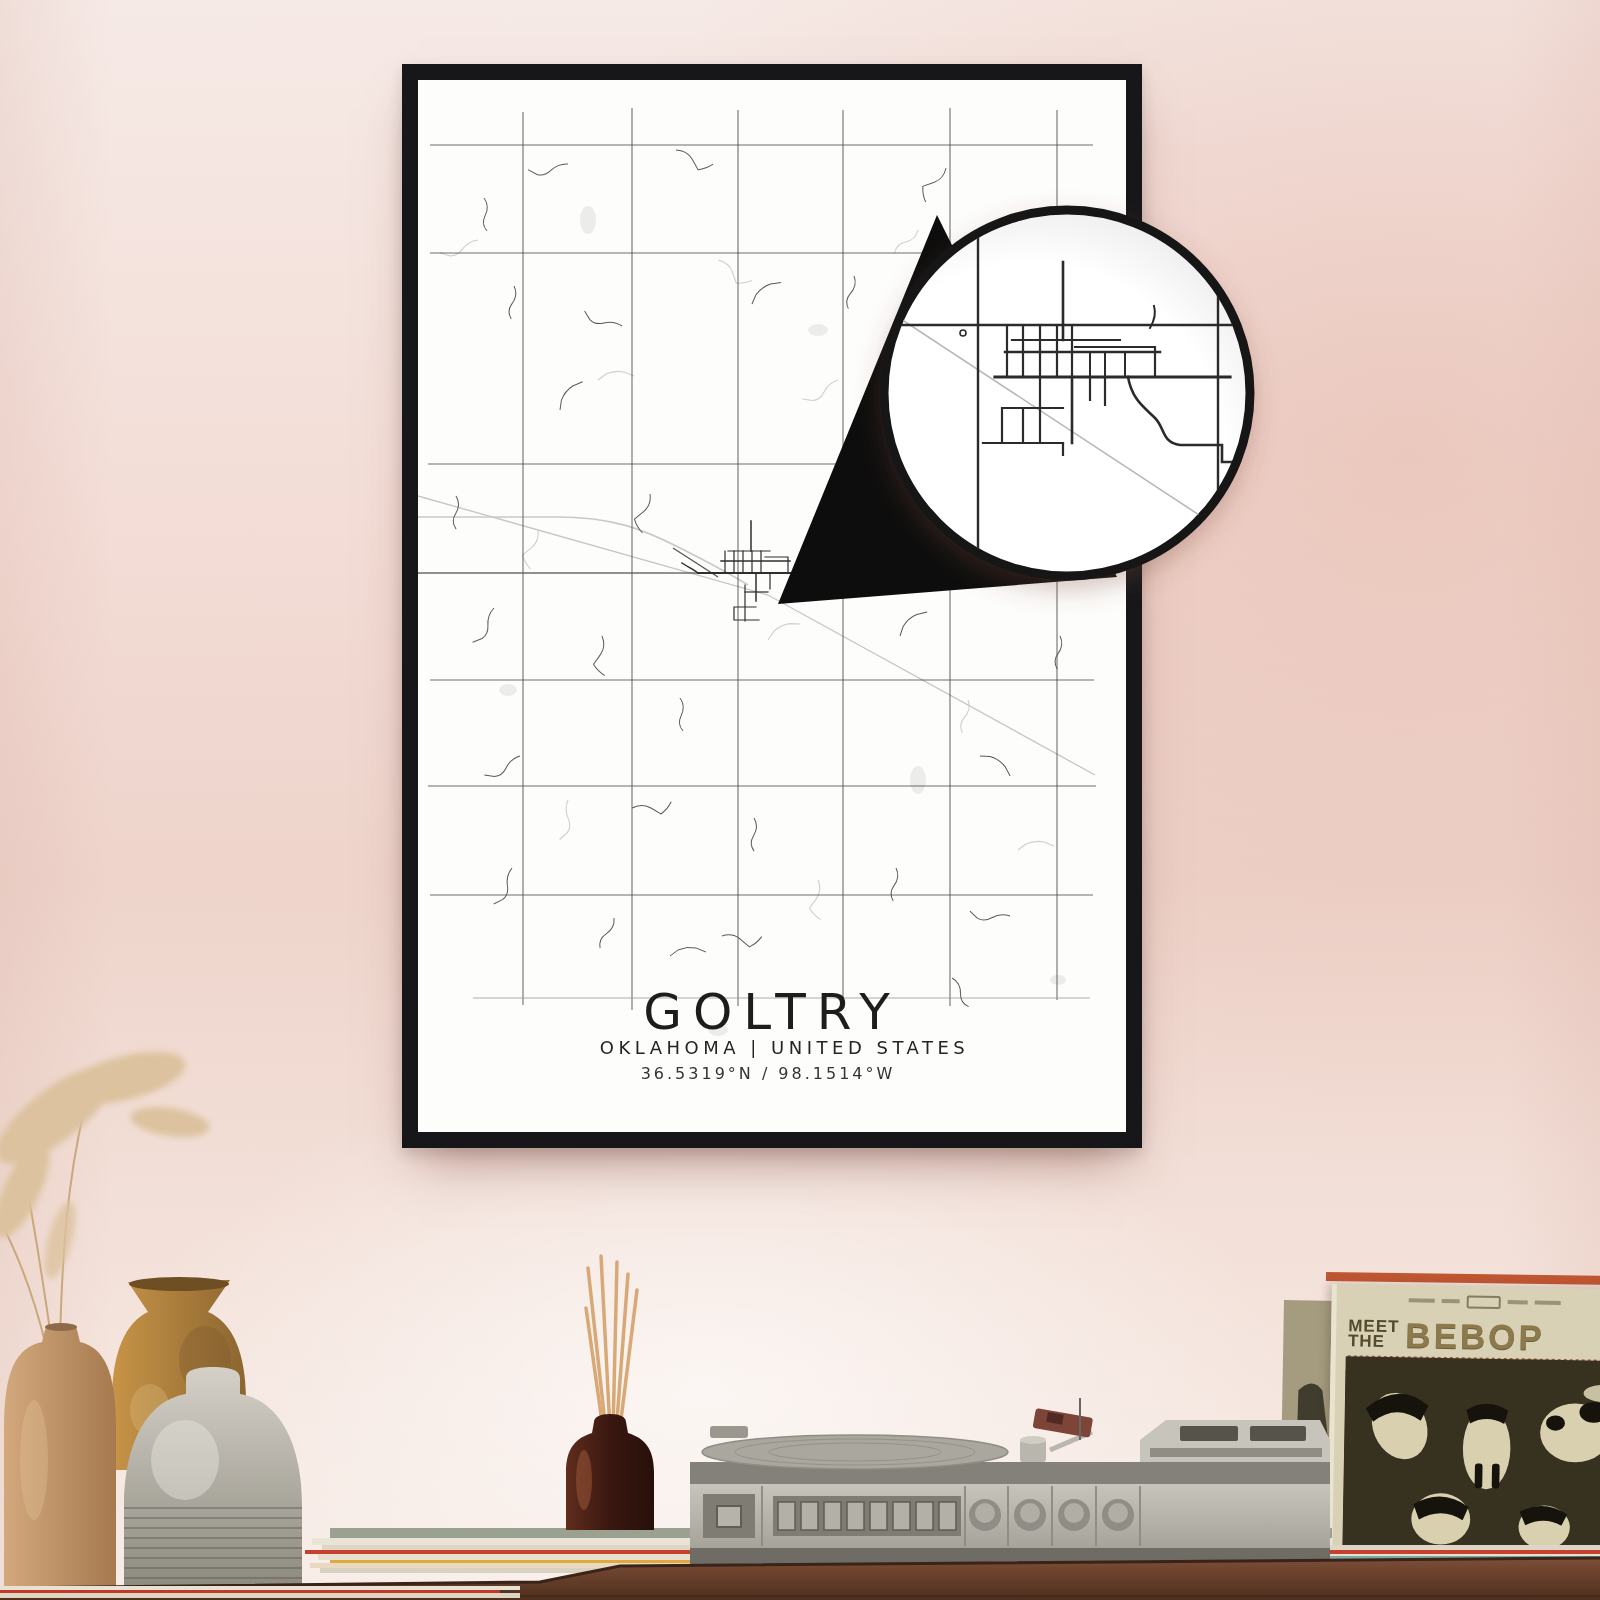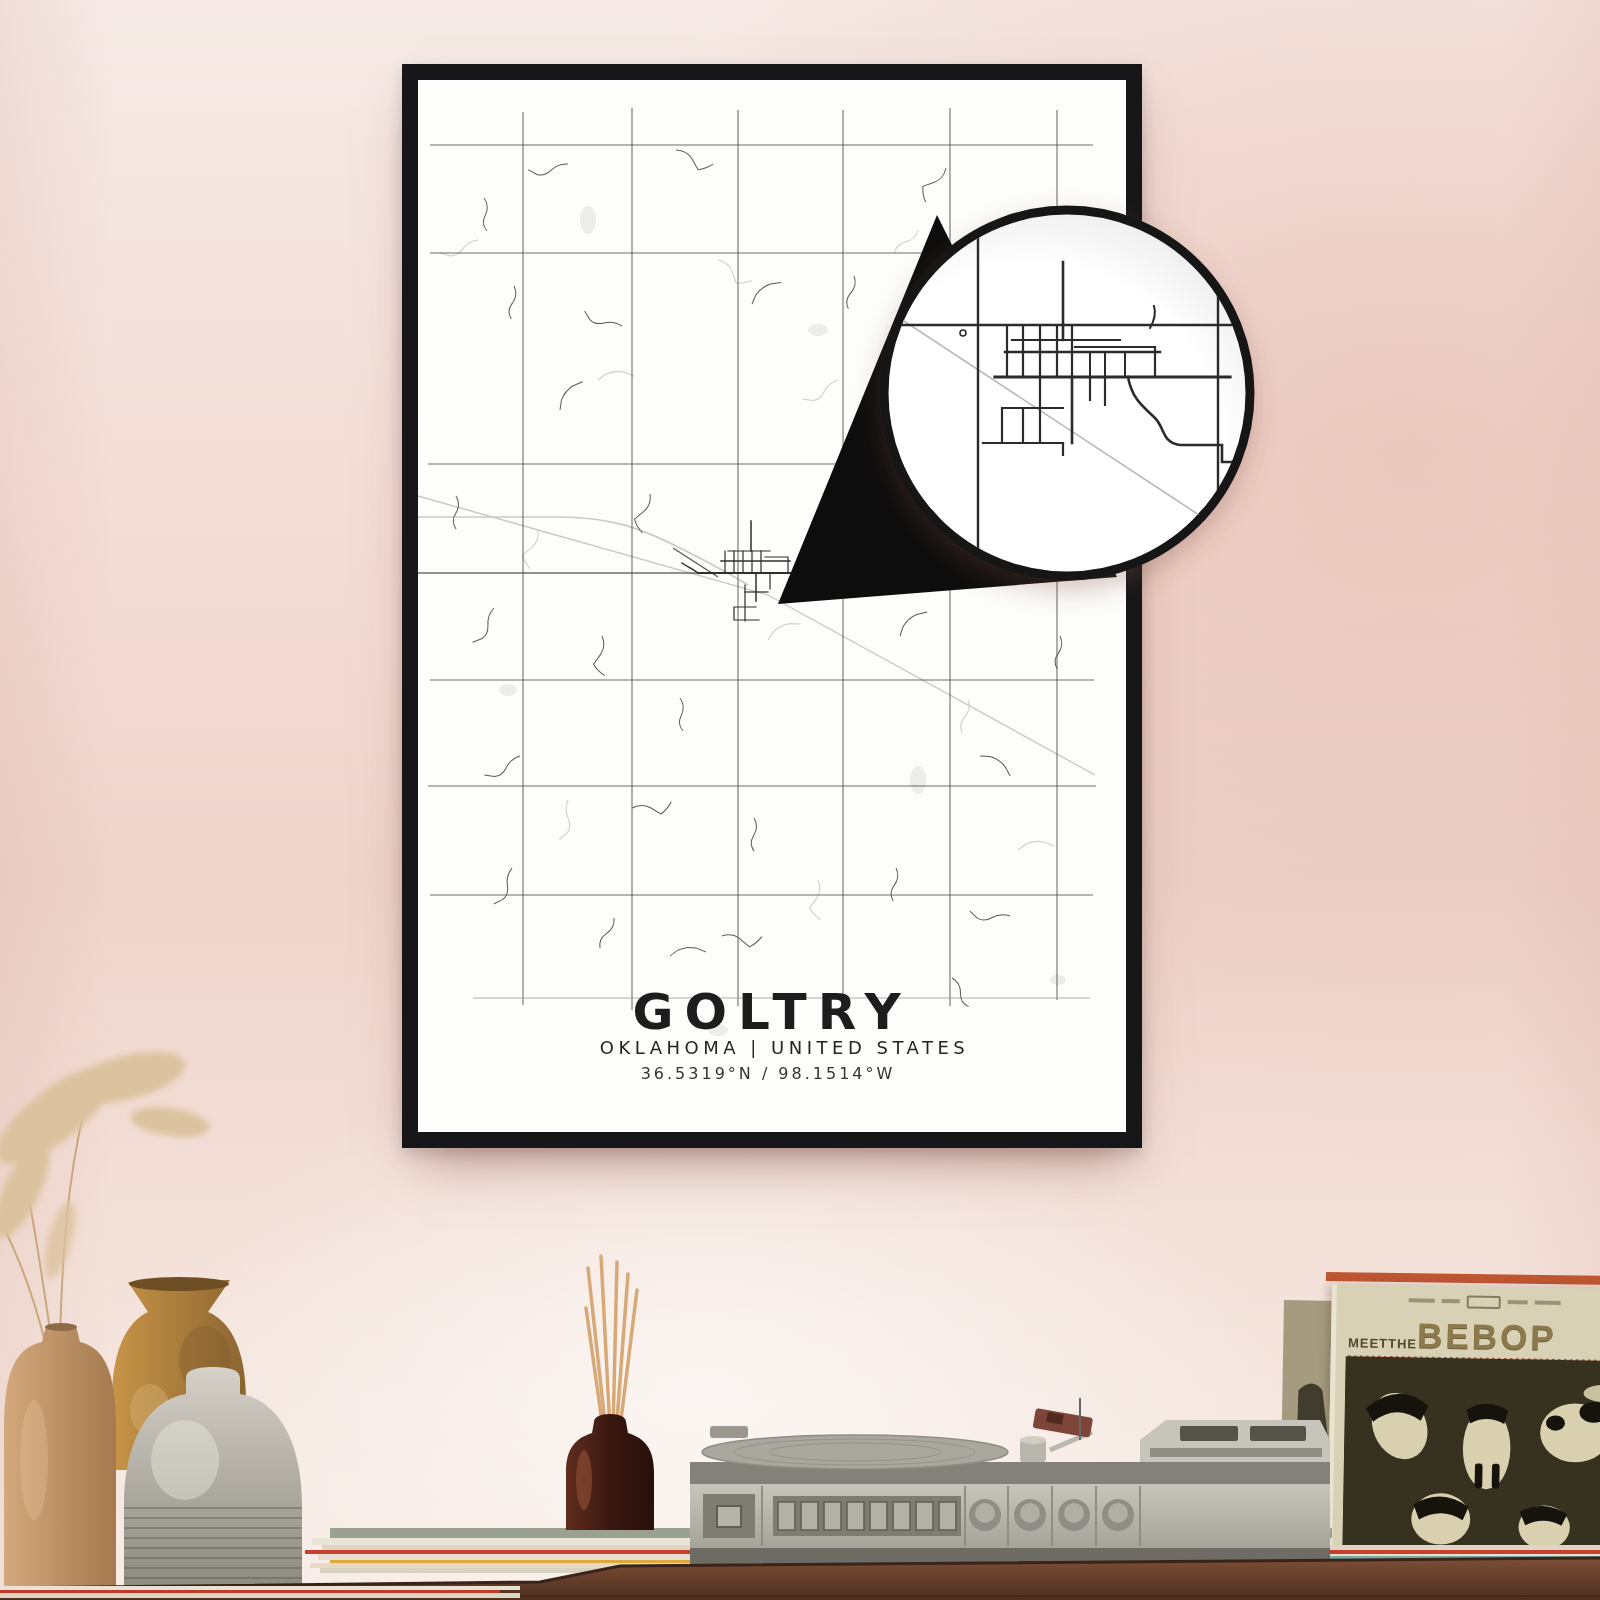--- a/index.html
+++ b/index.html
@@ -12,39 +12,39 @@
       linear-gradient(90deg, rgba(205,155,145,.16), rgba(205,155,145,0) 7%, rgba(205,155,145,0) 94%, rgba(205,155,145,.14)),
       linear-gradient(180deg,#f6eae6 0%,#f3ddd6 32%,#eed4cb 55%,#f3e1d9 78%,#f7ece6 100%);}
   
   .poster{position:absolute;left:402px;top:64px;width:740px;height:1084px;
     box-sizing:border-box;border:16px solid var(--frame-black,#17171a);
     background:#141416;
     box-shadow:0 28px 48px -18px rgba(118,62,52,.50), 0 6px 14px rgba(0,0,0,.14);}
   .paper{position:relative;width:100%;height:100%;background:var(--paper-white,#fdfdfc);overflow:hidden;}
   .map-svg{position:absolute;inset:0;width:100%;height:100%;display:block;}
   .ptitle{position:absolute;left:0;right:0;top:903px;text-align:center;
-    font-size:50px;font-weight:700;letter-spacing:11px;color:#1d1d1d;}
+    font-size:50px;font-weight:400;letter-spacing:11px;color:#1d1d1d;}
   .psub{position:absolute;left:0;right:0;top:957px;text-align:center;
     font-size:18px;letter-spacing:4.5px;color:#242424;padding-left:25px;}
   .pcoord{position:absolute;left:0;right:8px;top:984px;text-align:center;
     font-size:16px;letter-spacing:3px;color:#333;}
   
   .overlay{position:absolute;inset:0;width:1600px;height:1600px;display:block;}
   
   .sleeve-stripe{position:absolute;left:1326px;top:1274px;width:280px;height:9px;
     background:#bf5632;transform:rotate(.8deg);}
   .sleeve{position:absolute;left:1332px;top:1284px;width:300px;height:288px;
     background:var(--sleeve-cream,#d8d1b6);transform:rotate(1deg);transform-origin:top left;
     border-left:5px solid #e9e3d0;box-sizing:border-box;box-shadow:-4px 0 8px rgba(70,50,30,.25);}
   .sleeve-fineprint{height:16px;margin-top:7px;display:flex;align-items:center;justify-content:center;gap:7px;}
   .sleeve-fineprint i{display:block;height:4px;width:26px;background:#9b9278;}
   .sleeve-fineprint .brk{width:30px;height:9px;background:none;border:2px solid #847c5f;border-radius:2px;}
   .sleeve-header{display:flex;align-items:flex-end;padding:0 0 0 12px;height:44px;}
-  .sleeve-meet{display:flex;flex-direction:row;font-weight:bold;font-size:13px;line-height:.85;
-    letter-spacing:1px;color:#554a2c;font-family:"Liberation Sans",sans-serif;margin-bottom:3px;}
+  .sleeve-meet{display:flex;flex-direction:column;font-weight:bold;font-size:17px;line-height:.85;
+    letter-spacing:1px;color:#554a2c;font-family:"Liberation Sans",sans-serif;margin-right:6px;margin-bottom:3px;}
   .sleeve-title{font-family:"Liberation Sans",sans-serif;font-weight:bold;font-size:35px;line-height:1;
     letter-spacing:3px;color:var(--sleeve-title-olive,#8c7a4c);text-shadow:0 1px 0 #6d5e38;white-space:nowrap;}
   .sleeve-dots{border-top:3px dotted #a5563e;margin:4px 10px 0 12px;}
   .sleeve-photo{position:absolute;left:10px;right:0;top:72px;bottom:8px;background:#36321f;overflow:hidden;}
   .sleeve-photo svg{width:100%;height:100%;display:block;}
 </style>
 </head>
 <body>
 
 <div class="scene">

